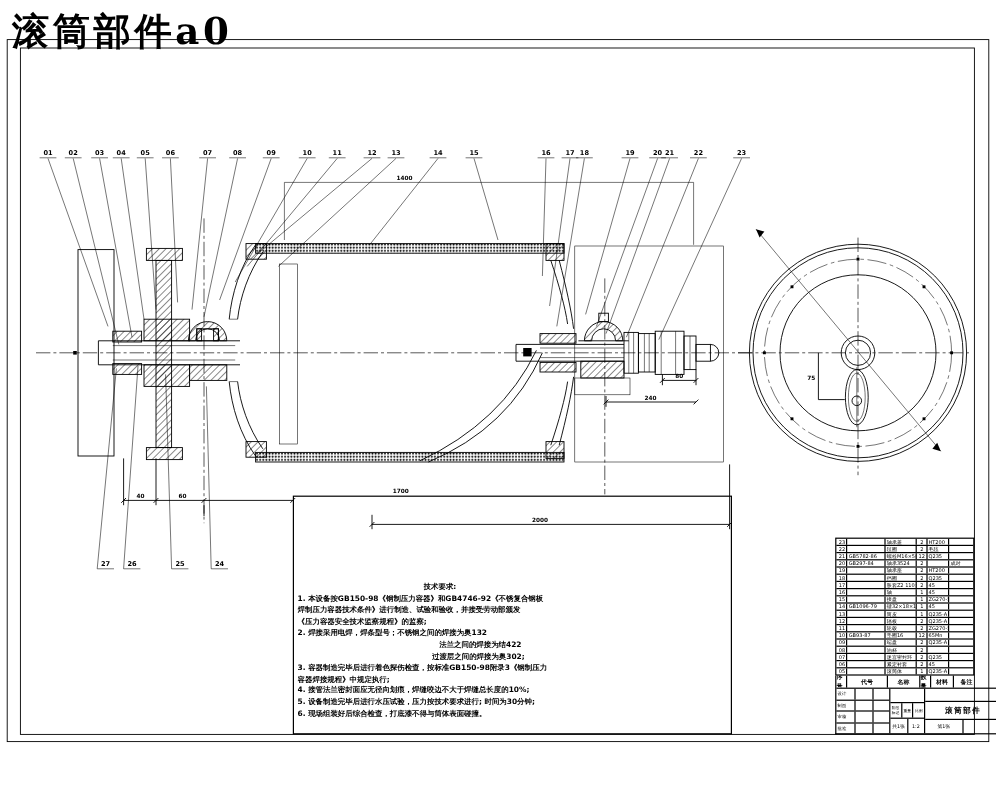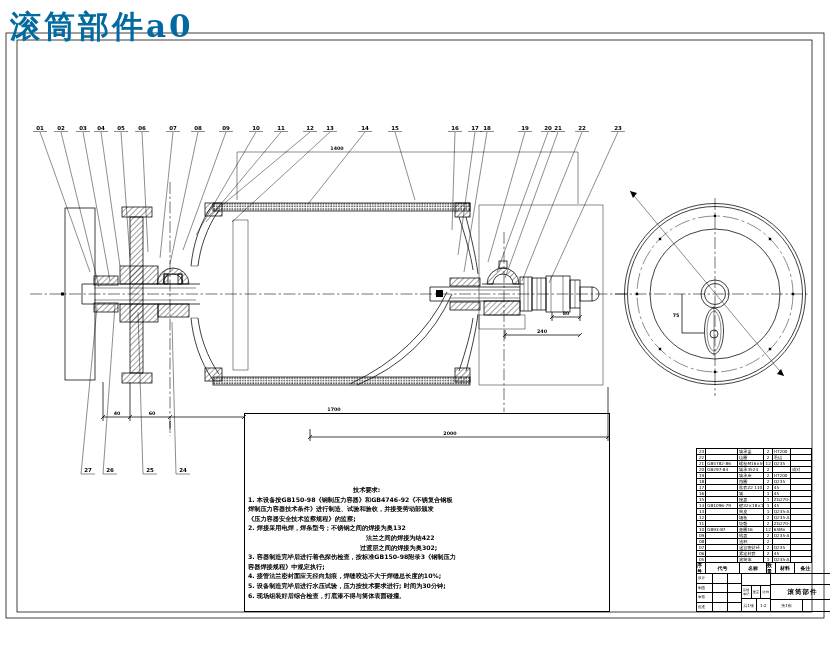--- a/index.html
+++ b/index.html
@@ -1,20 +1,20 @@
 <!DOCTYPE html>
 <html><head>
 <meta charset="utf-8">
 <style>
   html,body{margin:0;padding:0;background:#fff;}
   #canvas{position:relative;width:830px;height:654px;background:#fff;overflow:hidden;
           font-family:"DejaVu Sans",sans-serif;color:#000;}
   .abs{position:absolute;}
   
-  #red-title{left:10px;top:6px;font:bold 31px "DejaVu Serif",serif;color:#0369a1;
+  #red-title{left:10px;top:6px;font:bold 31px "DejaVu Serif",serif;color:#000000;
              letter-spacing:3px;white-space:nowrap;z-index:5;}
   
   svg .ln, svg path, svg rect, svg line, svg circle, svg ellipse{fill:none;stroke:#000;stroke-width:0.75;}
   svg .hatch{fill:url(#h);}
   svg .dots{fill:url(#d);}
   svg .thin{stroke-width:0.45;}
   svg .cl{stroke-dasharray:12 2.5 2.5 2.5;stroke-width:0.55;}
   svg .solid{fill:#000;stroke:none;}
   svg text{fill:#000;stroke:none;}
   svg .dt{font:bold 5.5px "DejaVu Sans",sans-serif;text-anchor:middle;}

